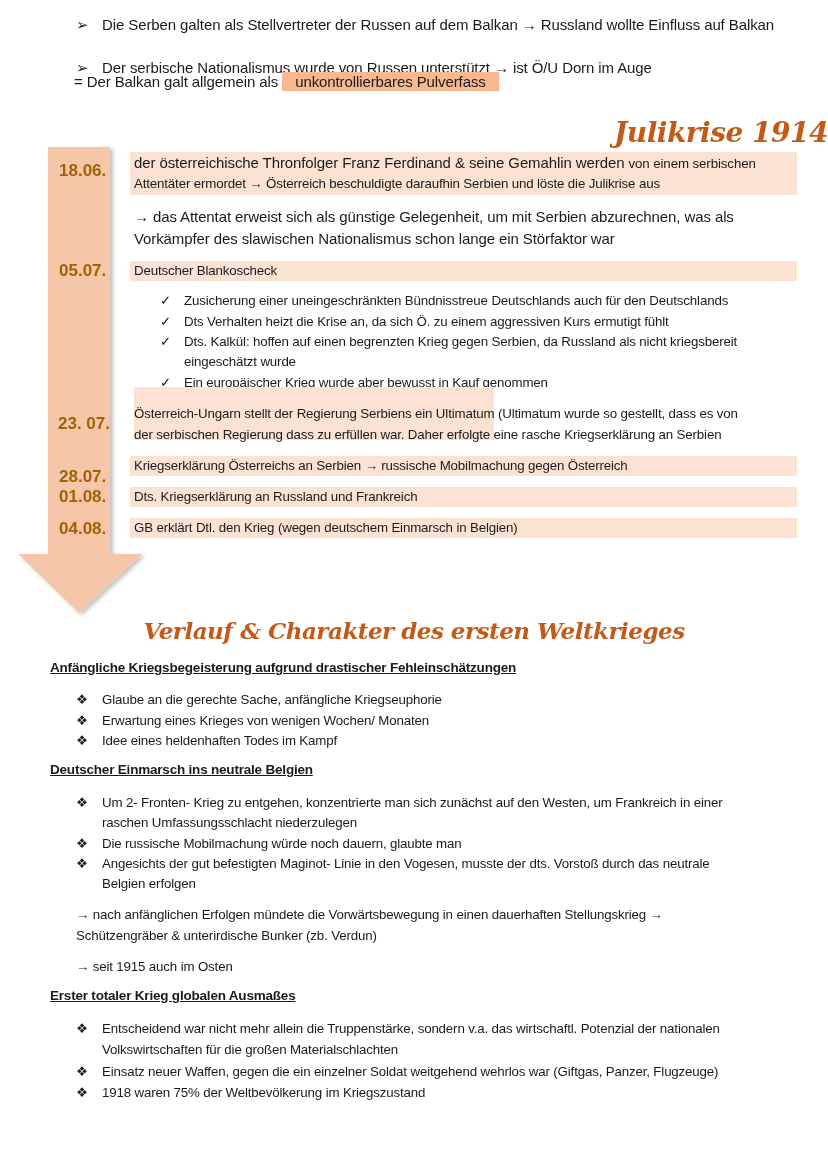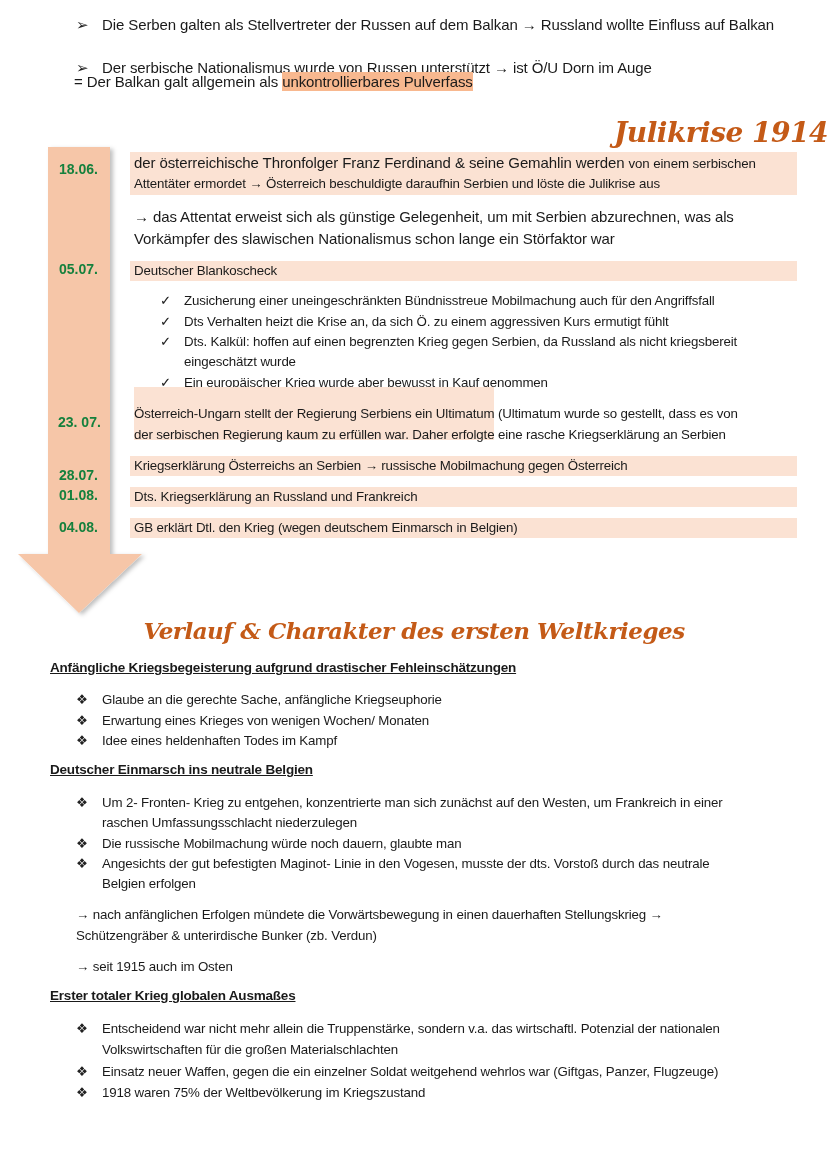--- a/index.html
+++ b/index.html
@@ -13,21 +13,21 @@
 
   .bullet { display: inline-block; width: 26px; color: #222; }
   .hl { background: #f8b88f; }
   .band { background: #fbe2d3; }
 
   .title {
     font-family: "DejaVu Serif", serif; font-weight: bold; font-style: italic;
     color: #c45a17; letter-spacing: -0.5px; white-space: nowrap;
   }
 
-  .date { font-weight: bold; font-size: 14px; color: #15803d; }
+  .date { font-weight: bold; font-size: 17px; color: #a16207; }
 
   .heading-u { font-weight: bold; text-decoration: underline; font-size: 13.5px; white-space: nowrap; letter-spacing: -0.2px; }
 
   #arrow { position: absolute; left: 0; top: 0; width: 828px; height: 1171px; pointer-events: none; }
 </style>
 </head>
 <body>
 
 <svg id="arrow" viewBox="0 0 828 1171">
   <defs>
@@ -38,21 +38,21 @@
   <polygon filter="url(#sh)" fill="#f6c6a8" points="48,147 110,147 110,554 142,554 79,613 18,554 48,554"></polygon>
 </svg>
 
 <div class="abs txt-lg" style="left:76px; top:14px;">
   <span class="bullet">➢</span><span>Die Serben galten als Stellvertreter der Russen auf dem Balkan → Russland wollte Einfluss auf Balkan</span>
 </div>
 <div class="abs txt-lg" style="left:76px; top:37px;margin-top:20px;">
   <span class="bullet">➢</span><span>Der serbische Nationalismus wurde von Russen unterstützt → ist Ö/U Dorn im Auge</span>
 </div>
 <div class="abs txt-lg" style="left:74px; top:71px;">
-  <span>= Der Balkan galt allgemein als </span><span class="hl" style="padding:1px 0;">unkontrollierbares Pulverfass</span>
+  <span>= Der Balkan galt allgemein als </span><span class="hl" style="padding:1px 13px;">unkontrollierbares Pulverfass</span>
 </div>
 
 <div class="abs title" style="left:0; width:828px; text-align:right; top:116px; font-size:28px;">Julikrise 1914</div>
 
 <div class="abs date" style="left:59px; top:161px;">18.06.</div>
 <div class="abs date" style="left:59px; top:261px;">05.07.</div>
 <div class="abs date" style="left:58px; top:414px;">23. 07.</div>
 <div class="abs date" style="left:59px; top:467px;">28.07.</div>
 <div class="abs date" style="left:59px; top:487px;">01.08.</div>
 <div class="abs date" style="left:59px; top:519px;">04.08.</div>
@@ -62,37 +62,37 @@
   <span>der österreichische Thronfolger Franz Ferdinand &amp; seine Gemahlin werden </span><span style="font-size:13.3px;">von einem serbischen</span>
 </div>
 <div class="abs txt-sm" style="left:134px; top:174px;">Attentäter ermordet → Österreich beschuldigte daraufhin Serbien und löste die Julikrise aus</div>
 <div class="abs txt-lg" style="left:134px; top:206px;">→ das Attentat erweist sich als günstige Gelegenheit, um mit Serbien abzurechnen, was als</div>
 <div class="abs txt-lg" style="left:134px; top:228px;">Vorkämpfer des slawischen Nationalismus schon lange ein Störfaktor war</div>
 
 <div class="abs band" style="left:130px; top:261px; width:667px; height:20px;"></div>
 <div class="abs txt-sm" style="left:134px; top:261px;">Deutscher Blankoscheck</div>
 
 <div class="abs txt-sm" style="left:160px; top:291px;">
-  <span class="bullet" style="width:24px;">✓</span><span>Zusicherung einer uneingeschränkten Bündnisstreue Mobilmachung auch für den Angriffsfall</span>
+  <span class="bullet" style="width:24px;">✓</span><span>Zusicherung einer uneingeschränkten Bündnisstreue Deutschlands auch für den Deutschlands</span>
 </div>
 <div class="abs txt-sm" style="left:160px; top:312px;">
   <span class="bullet" style="width:24px;">✓</span><span>Dts Verhalten heizt die Krise an, da sich Ö. zu einem aggressiven Kurs ermutigt fühlt</span>
 </div>
 <div class="abs txt-sm" style="left:160px; top:332px;">
   <span class="bullet" style="width:24px;">✓</span><span>Dts. Kalkül: hoffen auf einen begrenzten Krieg gegen Serbien, da Russland als nicht kriegsbereit</span>
 </div>
 <div class="abs txt-sm" style="left:184px; top:352px;">eingeschätzt wurde</div>
 <div class="abs txt-sm" style="left:160px; top:373px;">
   <span class="bullet" style="width:24px;">✓</span><span>Ein europäischer Krieg wurde aber bewusst in Kauf genommen</span>
 </div>
 
 <div class="abs txt-sm" style="left:134px; top:404px;">
   <span class="band" style="padding:19px 0;">Österreich-Ungarn stellt der Regierung Serbiens ein Ultimatum</span><span> (Ultimatum wurde so gestellt, dass es von</span>
 </div>
-<div class="abs txt-sm" style="left:134px; top:425px;">der serbischen Regierung kaum zu erfüllen war. Daher erfolgte eine rasche Kriegserklärung an Serbien</div>
+<div class="abs txt-sm" style="left:134px; top:425px;">der serbischen Regierung dass zu erfüllen war. Daher erfolgte eine rasche Kriegserklärung an Serbien</div>
 
 <div class="abs band" style="left:130px; top:456px; width:667px; height:20px;"></div>
 <div class="abs txt-sm" style="left:134px; top:456px;">Kriegserklärung Österreichs an Serbien → russische Mobilmachung gegen Österreich</div>
 
 <div class="abs band" style="left:130px; top:487px; width:667px; height:20px;"></div>
 <div class="abs txt-sm" style="left:134px; top:487px;">Dts. Kriegserklärung an Russland und Frankreich</div>
 
 <div class="abs band" style="left:130px; top:518px; width:667px; height:20px;"></div>
 <div class="abs txt-sm" style="left:134px; top:518px;">GB erklärt Dtl. den Krieg (wegen deutschem Einmarsch in Belgien)</div>
 

